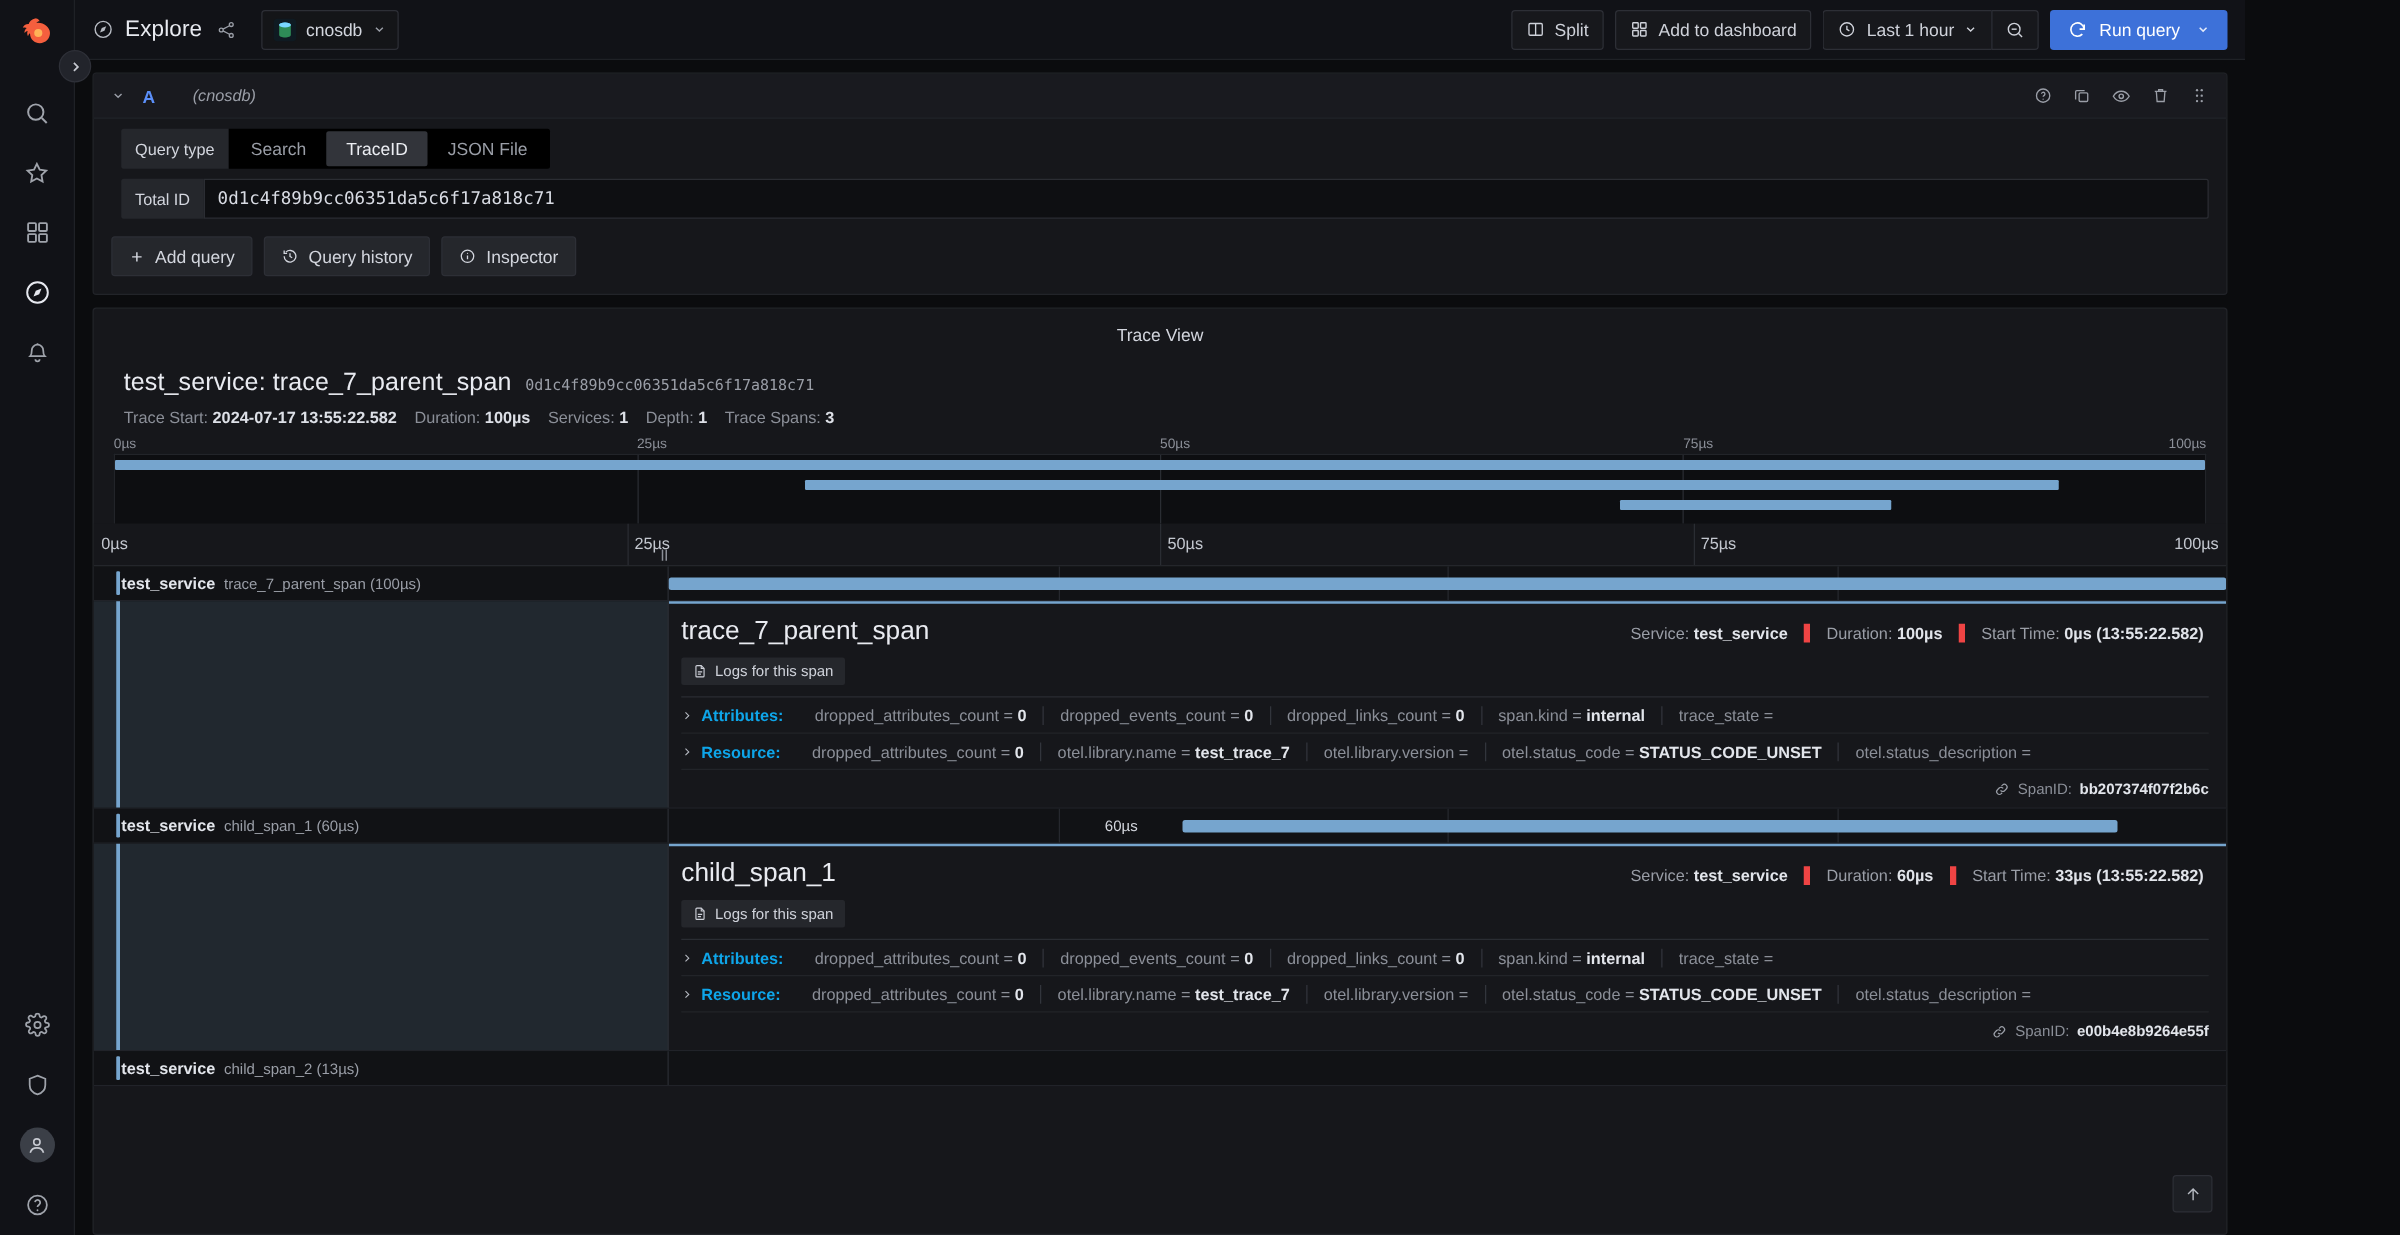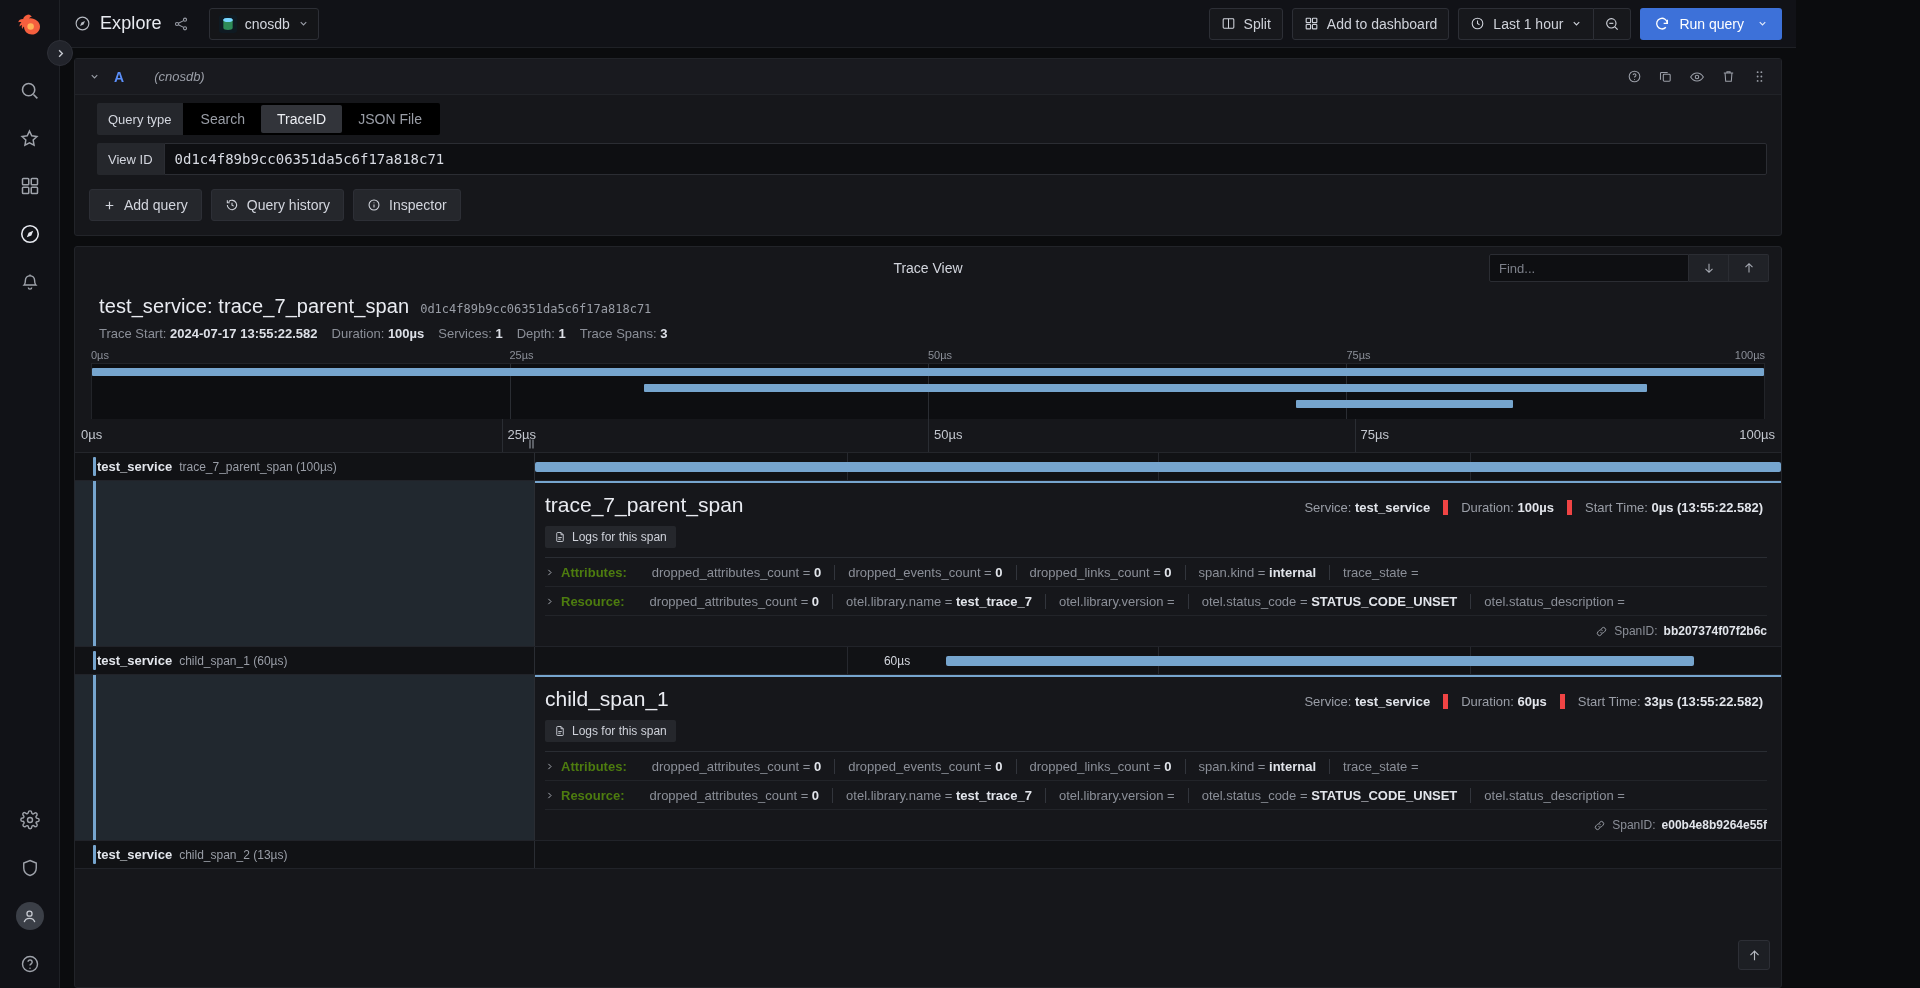--- a/index.html
+++ b/index.html
@@ -207,21 +207,21 @@
   .sd-stats > div:last-child { border-right: none; padding-right: 4px; }
   .sd-stats b { color: #e2e5eb; font-weight: 700; }
   .sd-logsbtn {
     display: inline-flex; align-items: center; gap: 6px; margin-top: 9px;
     background: #25272c; border-radius: 2px; padding: 4px 9px; font-size: 12px; color: #cfd2da; cursor: pointer;
   }
   .sd-sep { height: 1px; background: #2a2d33; margin: 9px 0 0 0; }
   .kv-row { display: flex; align-items: center; padding: 7px 0 6px 0; gap: 0; border-bottom: 1px solid #222429;}
   .kv-row:last-of-type { border-bottom: none; }
   .kv-caret { color: #b6bac2; font-size: 11px; width: 16px; text-align: center; cursor: pointer; }
-  .kv-group { font-size: 13px; color: #4d7c0f; font-weight: 700; margin-right: 12px; }
+  .kv-group { font-size: 13px; color: #0ea5e9; font-weight: 700; margin-right: 12px; }
   .kv-item { font-size: 13px; color: #8b8f98; padding: 0 13px; border-right: 1px solid #32353c; white-space: nowrap; }
   .kv-item:last-child { border-right: none; }
   .kv-item b { color: #e2e5eb; font-weight: 700; }
   .spanid-row { display: flex; justify-content: flex-end; align-items: center; gap: 6px; padding-top: 8px; font-size: 12px; color: #8b8f98; }
   .spanid-row b { color: #e2e5eb; font-weight: 700; }
   .link-ico { color: #9a9ea7; display: inline-flex; }
 
   .scroll-top {
     position: absolute; right: 26px; bottom: 18px; width: 32px; height: 30px;
     background: #1d1f24; border: 1px solid #2d2f36; border-radius: 3px;
@@ -460,21 +460,21 @@
         <div class="qrow">
           <div class="qlabel">Query type</div>
           <div class="radio-group">
             <div class="radio-opt">Search</div>
             <div class="radio-opt sel">TraceID</div>
             <div class="radio-opt">JSON File</div>
           </div>
         </div>
 
         <div class="qrow">
-          <div class="qlabel">View ID</div>
+          <div class="qlabel">Total ID</div>
           <input class="qinput" value="0d1c4f89b9cc06351da5c6f17a818c71" style="">
         </div>
 
         <div class="qbtnrow">
           <div class="gbtn">
             <span>
               <svg width="13" height="13" viewBox="0 0 24 24" fill="none" stroke="currentColor" stroke-width="2.2">
                   <path d="M12 5v14M5 12h14"></path>
                 </svg>
             </span>
@@ -499,33 +499,20 @@
                 </svg>
             </span>
             <span>Inspector</span>
           </div>
         </div>
       </div>
 
       <div class="tpanel">
         <div class="tpanel-head">
           <span>Trace View</span>
-          <div class="find-wrap">
-            <input class="find-input" placeholder="Find..." style="">
-            <div class="find-btn">
-              <svg width="14" height="14" viewBox="0 0 24 24" fill="none" stroke="currentColor" stroke-width="1.8">
-                  <path d="M12 4.5v15M6 13.5l6 6 6-6"></path>
-                </svg>
-            </div>
-            <div class="find-btn">
-              <svg width="14" height="14" viewBox="0 0 24 24" fill="none" stroke="currentColor" stroke-width="1.8">
-                  <path d="M12 19.5v-15M6 10.5l6-6 6 6"></path>
-                </svg>
-            </div>
-          </div>
         </div>
 
         <div class="ttitle-row">
           <span class="ttitle">test_service: trace_7_parent_span</span>
           <span class="ttid">0d1c4f89b9cc06351da5c6f17a818c71</span>
         </div>
 
         <div class="tmeta">
           <span><span>Trace Start:</span>
             <b>2024-07-17 13:55:22.582</b></span>

